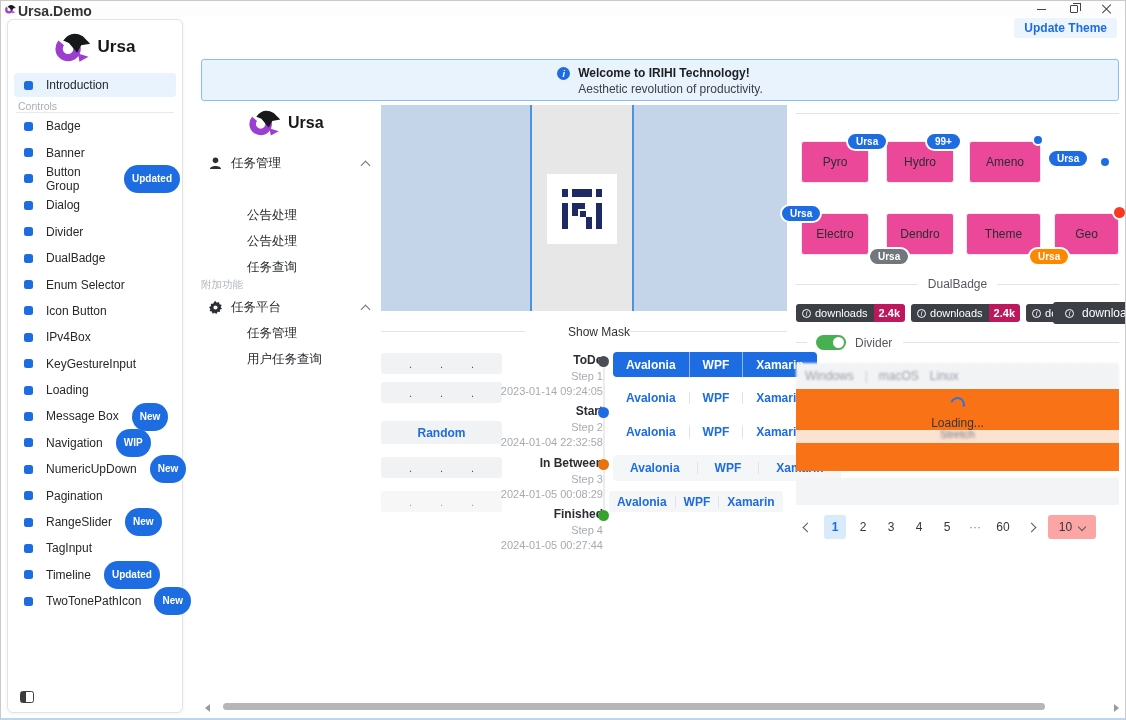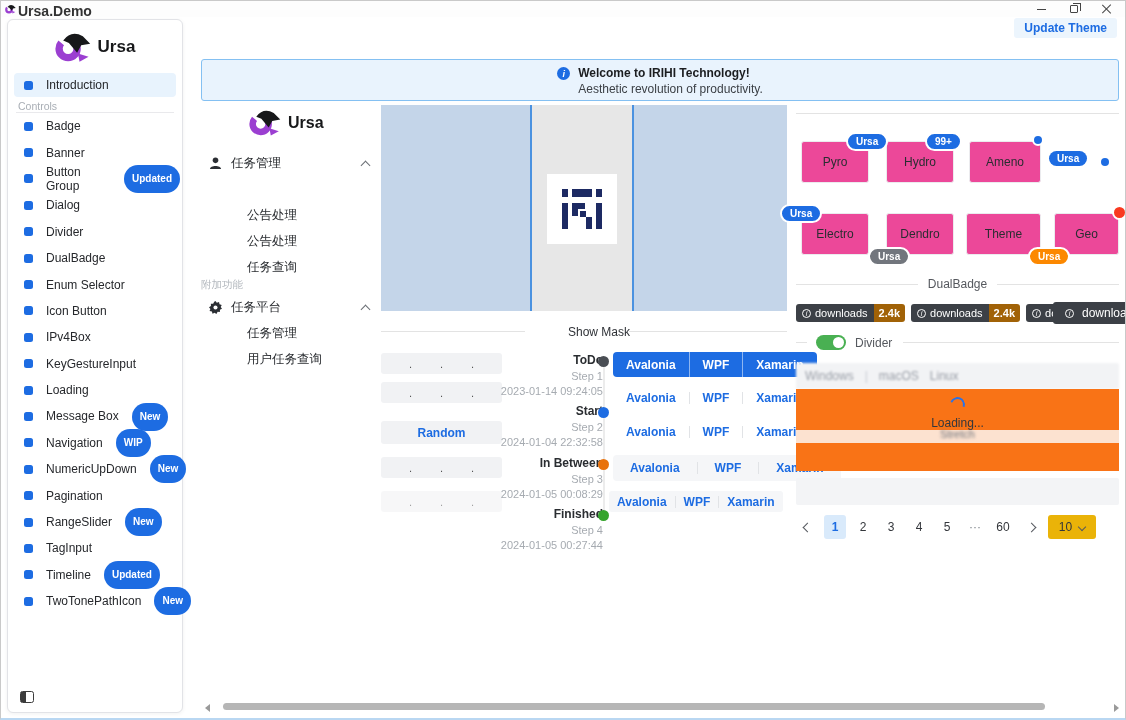--- a/index.html
+++ b/index.html
@@ -97,42 +97,42 @@
                 border:2px solid #fff; line-height:12px; }
   .b-blue { background:#1d6ce2; } .b-gray { background:#72767d; } .b-orange { background:#fc8800; }
   .badge-dot { position:absolute; border-radius:50%; border:2px solid #fff; }
 
   
   .hdiv { position:absolute; display:flex; align-items:center; gap:10px; }
   .hdiv .divline { flex:1; }
   .hdiv-label { font-size:12px; color:#55585e; }
   .db { display:flex; align-items:stretch; border-radius:3px; overflow:hidden; height:18px; }
   .db-left { background:#3c4046; color:#fff; font-size:11px; display:flex; align-items:center; gap:4px; padding:0 6px; }
-  .db-right { background:#a16207; color:#fff; font-size:11px; font-weight:bold; display:flex; align-items:center; padding:4px 5px; }
+  .db-right { background:#be185d; color:#fff; font-size:11px; font-weight:bold; display:flex; align-items:center; padding:4px 5px; }
   .info-i { width:9px; height:9px; border:1px solid #fff; border-radius:50%; font-size:7px; display:flex; align-items:center; justify-content:center; font-style:italic; flex:none; }
   .db.big { height:22px; } .db.big .db-left { font-size:12px; padding:0 12px; gap:8px; }
 
   
   .load-tabs { position:absolute; left:795px; top:362px; width:323px; height:26px; background:#f2f3f5; border-radius:2px 2px 0 0;
                display:flex; align-items:center; gap:11px; padding-left:9px; font-size:12px; color:#989da6; filter:blur(1.1px); }
   .load-body { position:absolute; left:795px; top:388px; width:323px; height:82px; background:#f97316; }
   .load-strip { position:absolute; left:0; right:0; top:41px; height:13px; background:rgba(253,254,255,.8); }
   .behind-text { position:absolute; left:0; right:0; top:39px; text-align:center; font-size:11px; color:#6d737c; filter:blur(1.6px); }
   .spinner { position:absolute; left:calc(50% - 8px); top:8px; width:15px; height:15px; border-radius:50%;
              border:2.5px solid transparent; border-top-color:#2a72e8; border-right-color:#2a72e8; transform:rotate(-25deg); }
   .load-text { position:absolute; left:0; right:0; top:27px; text-align:center; font-size:12px; color:#33373d; }
   .gray-bar { position:absolute; left:795px; top:477px; width:323px; height:27px; background:#f3f4f6; border-radius:2px; }
 
   
   .pager { position:absolute; left:795px; top:514px; display:flex; align-items:center; gap:6px; }
   .pg { min-width:22px; height:24px; display:flex; align-items:center; justify-content:center; font-size:12px; color:#33363b; border-radius:3px; }
   .pg.cur { background:#d9eafb; color:#1d6ce2; font-weight:bold; }
   .chev { width:7px; height:7px; border-left:1.5px solid #55585e; border-bottom:1.5px solid #55585e; display:inline-block; }
   .chev.left { transform:rotate(45deg);} .chev.right { transform:rotate(225deg);} .chev.down { transform:rotate(-45deg); border-color:#55585e; width:6px; height:6px; }
-  .size-sel { width:48px; height:24px; background:#eab308; border-radius:3px; display:flex; align-items:center; justify-content:center; gap:7px; font-size:12px; color:#33363b; }
+  .size-sel { width:48px; height:24px; background:#fca5a5; border-radius:3px; display:flex; align-items:center; justify-content:center; gap:7px; font-size:12px; color:#33363b; }
 
   
   .hscroll { position:absolute; left:196px; right:0; top:699px; height:13px; }
   .hs-thumb { position:absolute; left:26px; width:822px; top:3px; height:7px; background:#b6b6b6; border-radius:4px; }
   .tri { width:0; height:0; position:absolute; top:3.5px; }
   .tri.l { left:8px; border-top:4px solid transparent; border-bottom:4px solid transparent; border-right:5px solid #9a9a9a; }
   .tri.r { right:6px; border-top:4px solid transparent; border-bottom:4px solid transparent; border-left:5px solid #9a9a9a; }
 </style>
 </head>
 <body>

